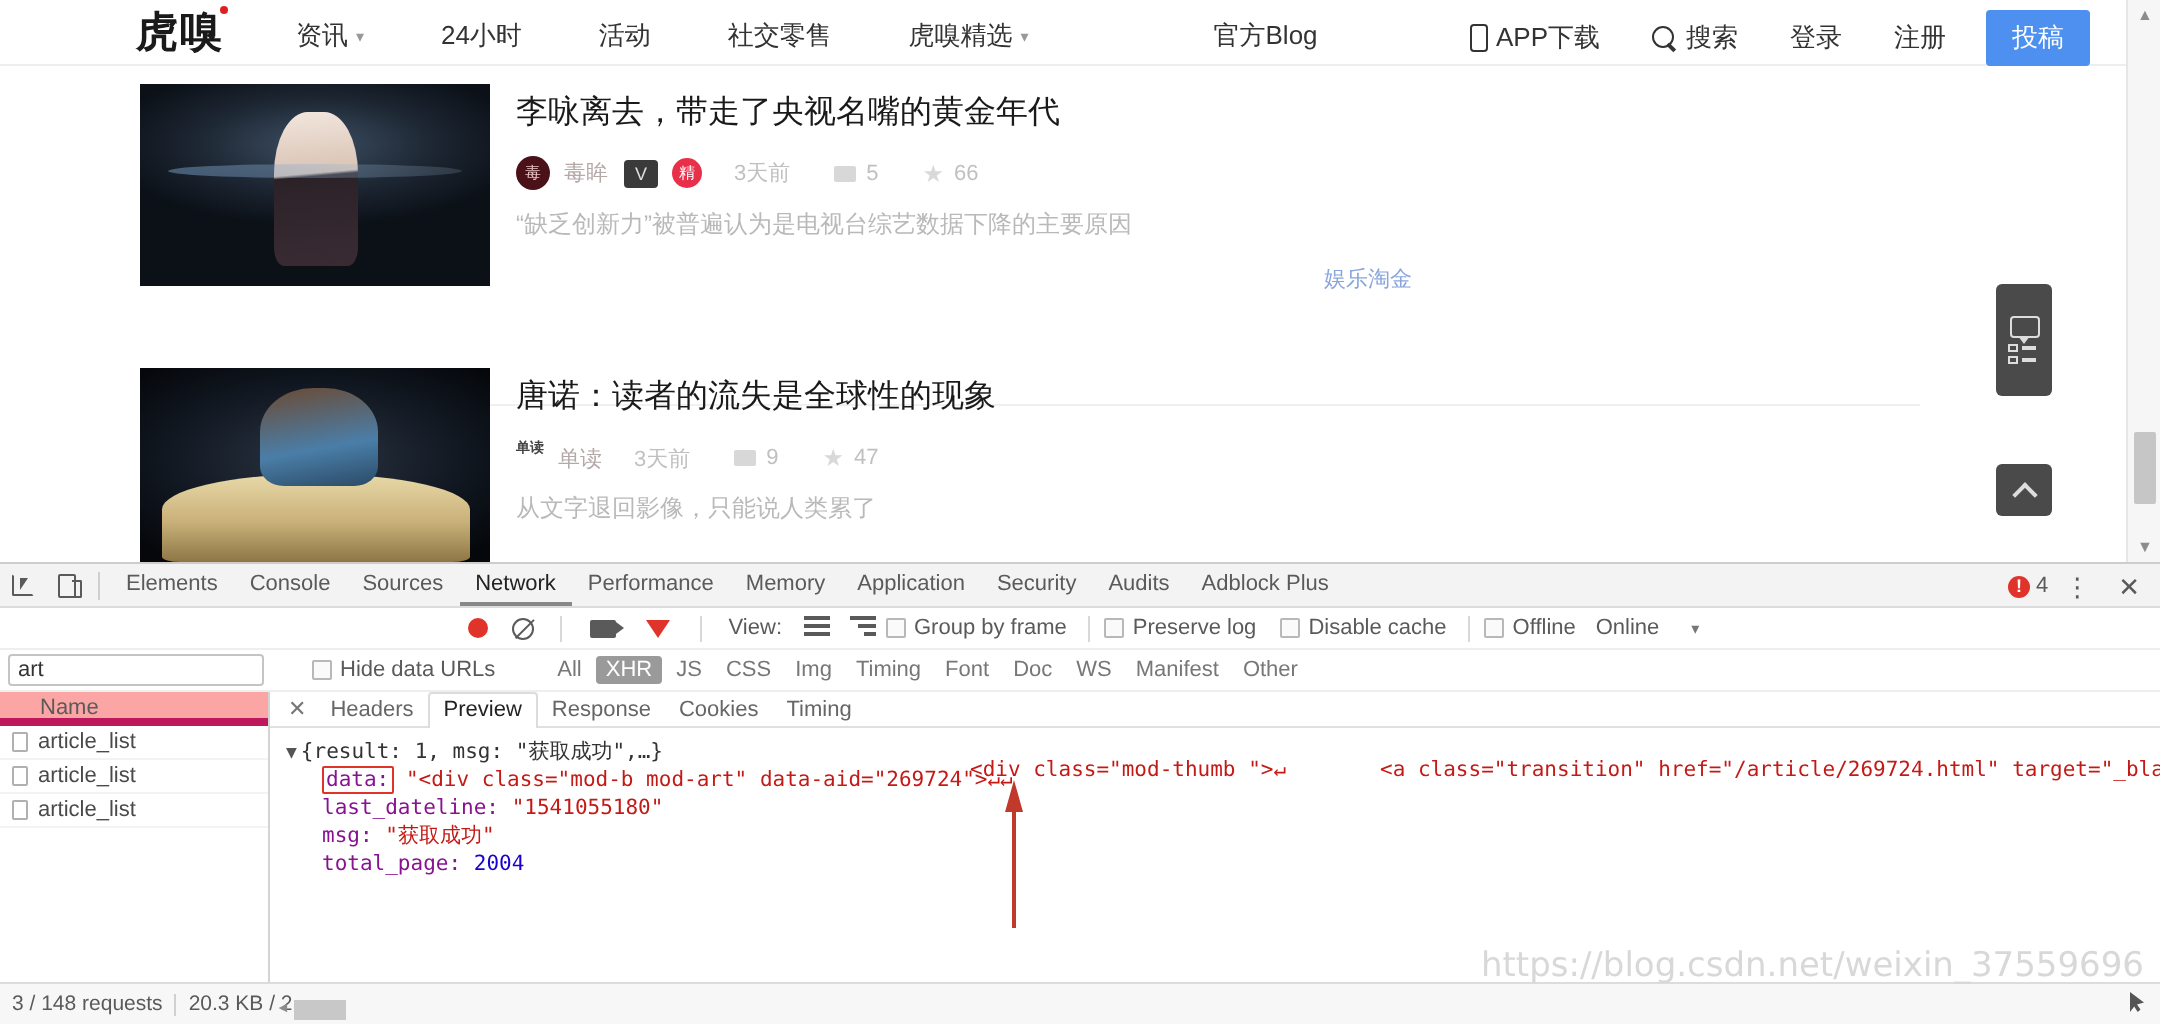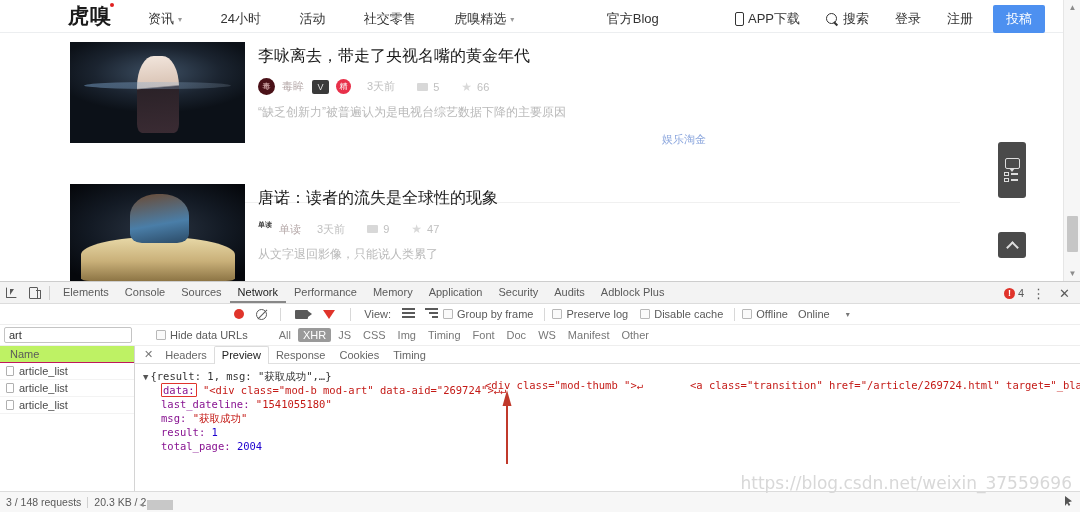--- a/index.html
+++ b/index.html
@@ -343,22 +343,22 @@
     width: 1080px; height: 146px;
     display: flex;
   }
   .req-panel {
     width: 135px; height: 146px;
     border-right: 1px solid #d4d4d4;
     background: #fff; overflow: hidden;
   }
   .req-head {
     height: 17px; font-size: 11px; color: #5a5a5a;
-    padding: 2px 10px; border-bottom: 1px solid #be185d;
-    background: #bef264;
+    padding: 2px 20px; border-bottom: 4px solid #be185d;
+    background: #fca5a5;
   }
   .req-row {
     height: 17px; display: flex; align-items: center;
     padding: 0 6px; font-size: 11px; color: #4a4a4a;
     border-bottom: 1px solid #f3f3f3; cursor: pointer;
   }
   .req-row .doc-ico {
     width: 8px; height: 10px; border: 1px solid #b0b0b0;
     border-radius: 1px; margin-right: 5px; flex: none; background: #fff;
   }
@@ -712,23 +712,20 @@
           <div class="jline">
             <span class="indent"></span><span class="jkey hl-box">data:</span> <span class="jstr">"&lt;div class="mod-b mod-art" data-aid="269724"&gt;↵↵</span>
           </div>
           <div class="jline">
             <span class="indent"></span><span class="jkey">last_dateline:</span> <span class="jstr">"1541055180"</span>
           </div>
           <div class="jline">
             <span class="indent"></span><span class="jkey">msg:</span> <span class="jstr">"获取成功"</span>
           </div>
           <div class="jline">
-            <span class="indent"></span><span class="jkey">result:</span> <span class="jnum">1</span>
-          </div>
-          <div class="jline">
             <span class="indent"></span><span class="jkey">total_page:</span> <span class="jnum">2004</span>
           </div>
 
           <div class="jline col2" style="top:14px">
             <span class="jstr">&lt;div class="mod-thumb "&gt;↵</span>
           </div>
           <div class="jline col3" style="top:14px">
             <span class="jstr">&lt;a class="transition" href="/article/269724.html" target="_blank"&gt;↵</span>
           </div>
 

